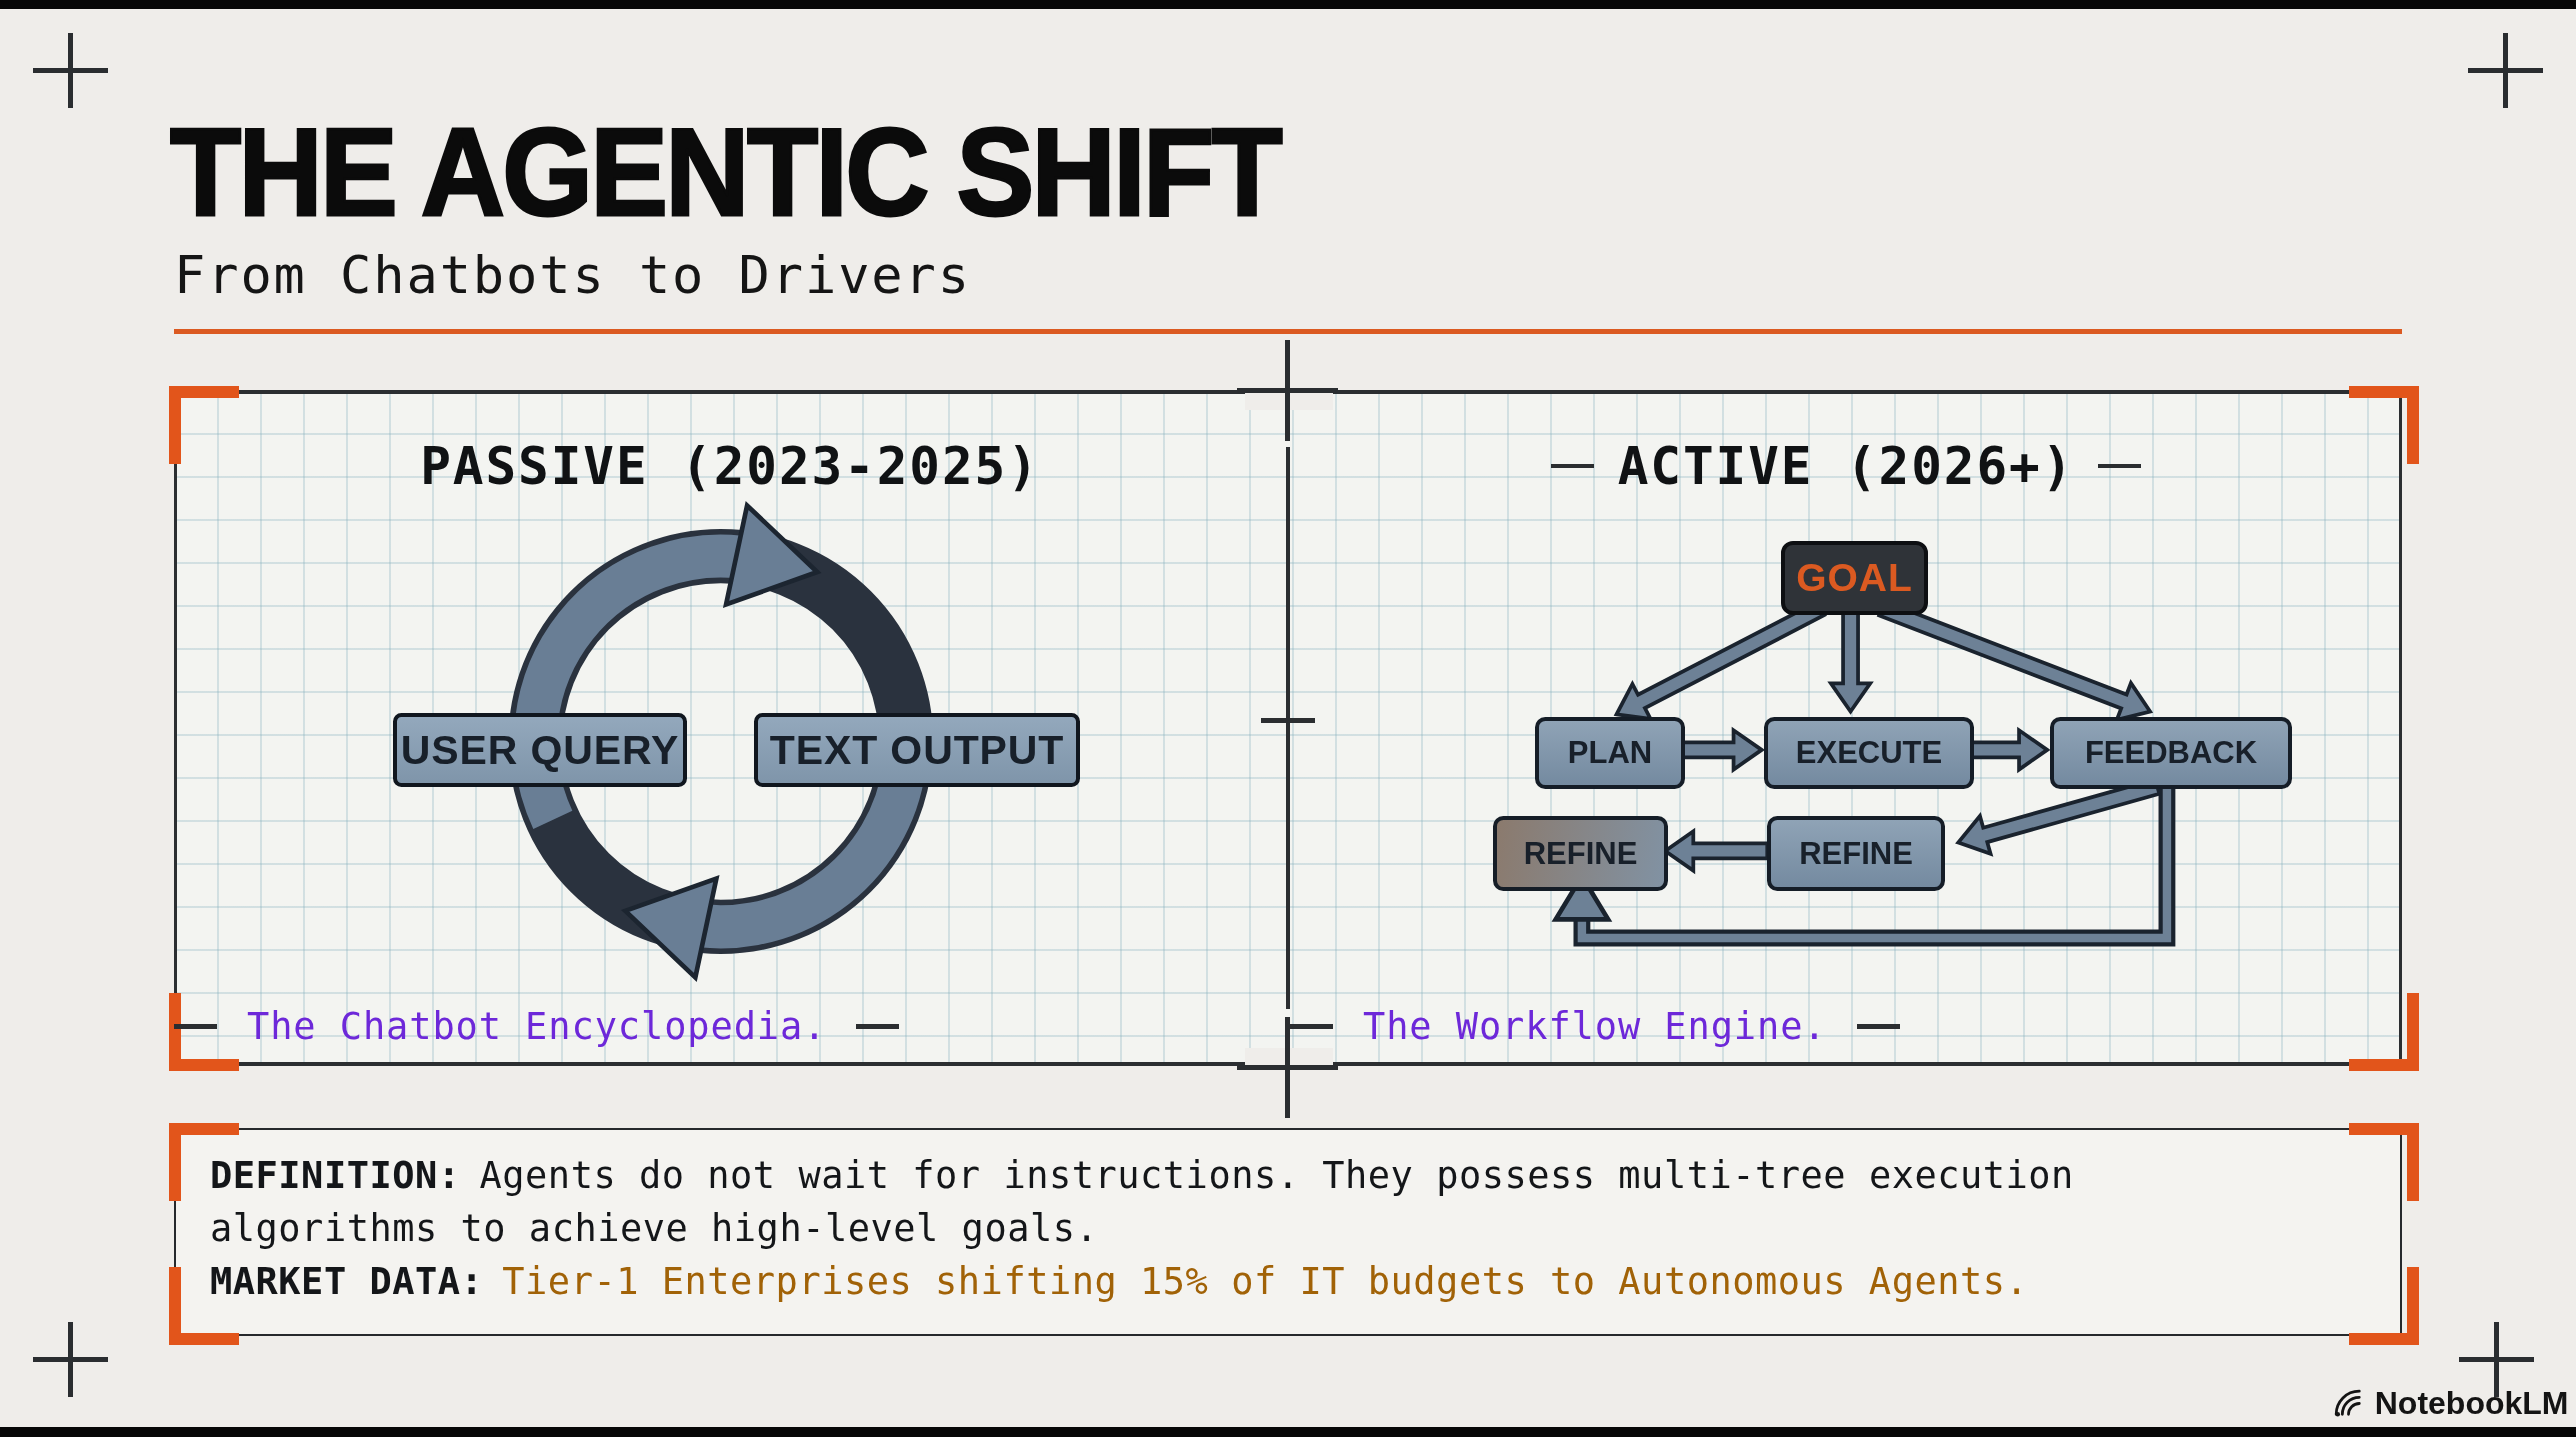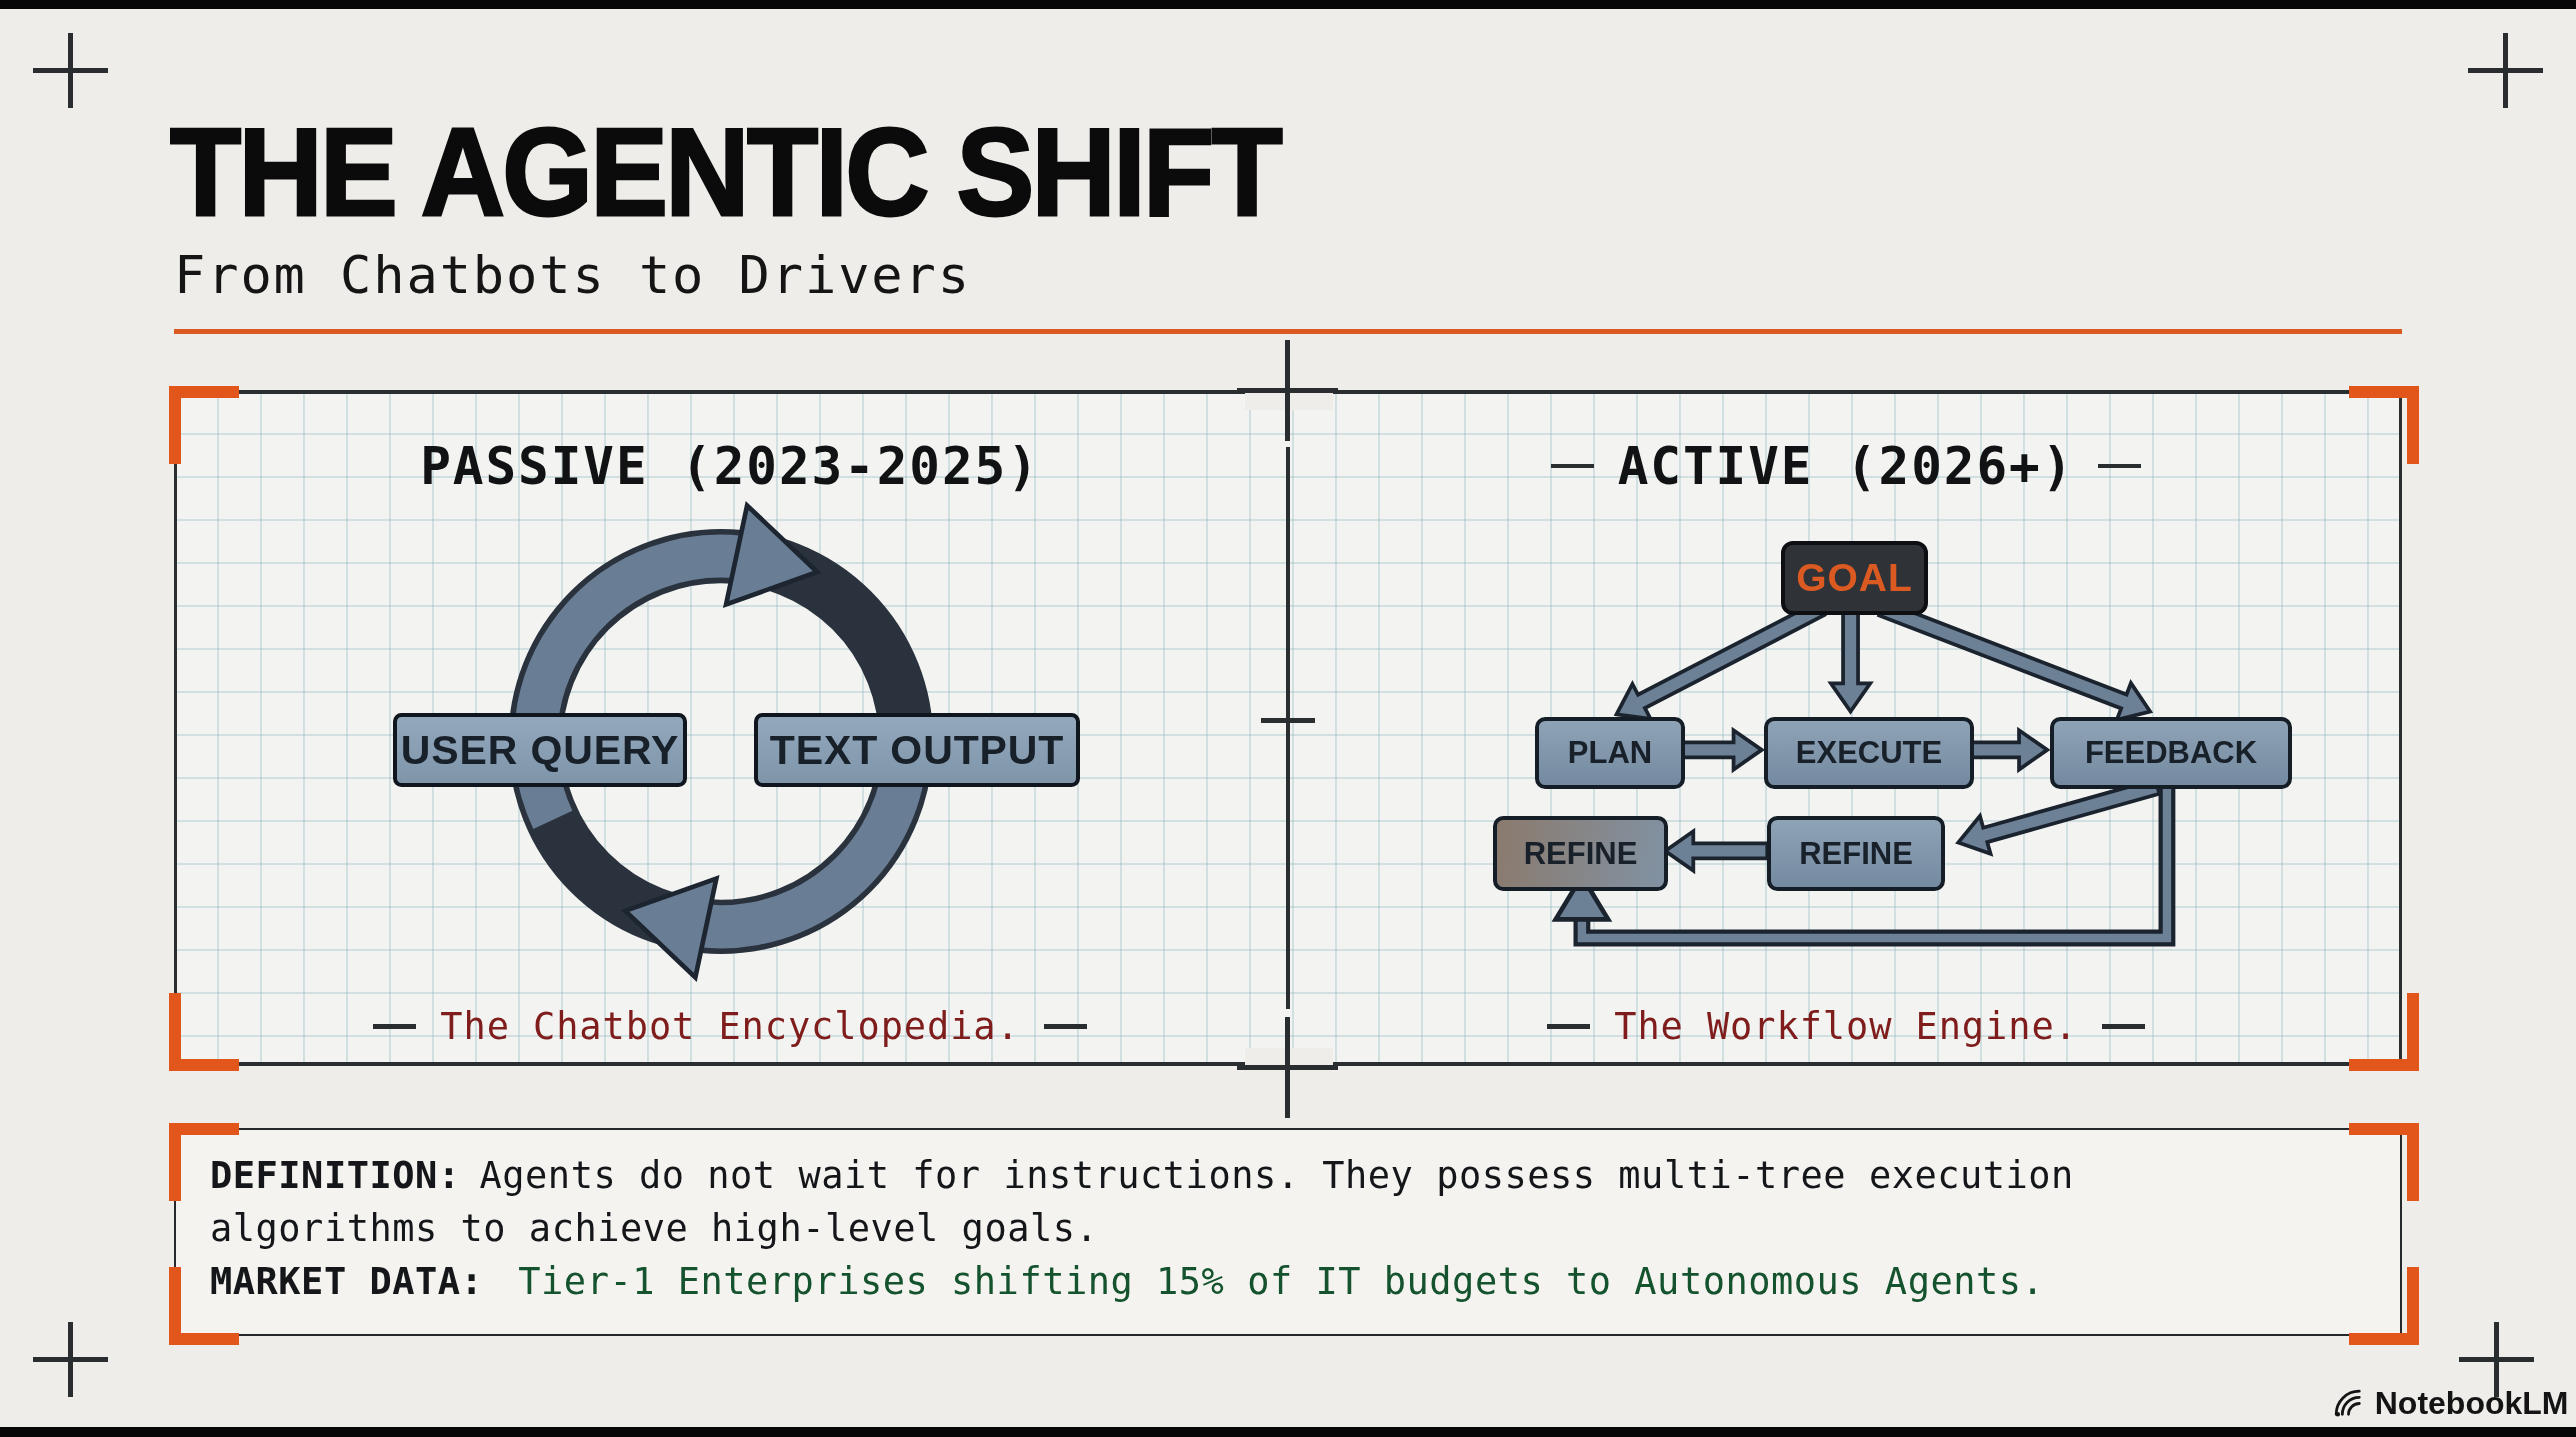--- a/index.html
+++ b/index.html
@@ -24,38 +24,38 @@
     background-size:43px 43px;}
   .bline{position:absolute;background:#2B2E31;}
   .bracket{position:absolute;width:58px;height:66px;border:0 solid #E2551B;}
   .bkt-tl{border-left-width:12px;border-top-width:12px;}
   .bkt-tr{border-right-width:12px;border-top-width:12px;}
   .bkt-bl{border-left-width:12px;border-bottom-width:12px;}
   .bkt-br{border-right-width:12px;border-bottom-width:12px;}
   
   .panel-header{position:absolute;height:56px;display:flex;align-items:center;justify-content:center;gap:24px;
     font-weight:700;font-size:51px;letter-spacing:1.9px;color:#101214;white-space:nowrap;}
-  .caption{position:absolute;height:49px;display:flex;align-items:center;justify-content:center;gap:24px;
-    font-size:37px;letter-spacing:0.9px;color:#7f1d1d;white-space:nowrap;}
+  .caption{position:absolute;height:49px;display:flex;align-items:center;gap:30px;
+    font-size:37px;letter-spacing:0.9px;color:#6d28d9;white-space:nowrap;}
   .dash{width:43px;height:4.7px;background:#2A2D30;}
   
   .node{position:absolute;display:flex;align-items:center;justify-content:center;white-space:nowrap;
     font-family:"Liberation Sans",sans-serif;font-weight:700;color:#18202A;
     border:4.7px solid #151D27;border-radius:8.4px;z-index:3;}
   .node-light{background:linear-gradient(180deg,#93A8BC,#7F95AA);font-size:41px;letter-spacing:0.9px;border-color:#10161E;}
   .node-flow{background:linear-gradient(180deg,#8FA3B6,#748AA0);font-size:31px;border-radius:10.3px;text-align:right;}
   .node-goal{background:#2F3338;border-color:#0D0F12;border-radius:12px;color:#DB5A21;font-size:39px;letter-spacing:0.9px;}
   .node-refine-l{background:linear-gradient(100deg,#8B7A6D,#8192A3);}
   .gfx{position:absolute;left:0;top:0;z-index:2;pointer-events:none;}
   
   .info-box{position:absolute;left:174px;top:1128px;width:2228px;height:208px;background:#F4F3F0;
     border:2.8px solid #26292C;box-sizing:border-box;}
   .info-text{position:absolute;left:210px;top:1149px;font-size:37px;letter-spacing:0.5px;line-height:53px;color:#141619;white-space:nowrap;}
   .info-label{font-weight:700;margin-right:19px;}
-  .market{color:#14532d;margin-left:16px;}
+  .market{color:#a16207;}
   
   .brand{position:absolute;top:1382px;right:7.5px;height:43px;display:flex;align-items:center;gap:7.5px;
     font-family:"Liberation Sans",sans-serif;font-weight:700;font-size:32px;color:#141414;z-index:5;}
 </style>
 </head>
 <body>
 
 <div class="page">
 
   <div class="bar" style="top:0;height:9.4px;"></div>

